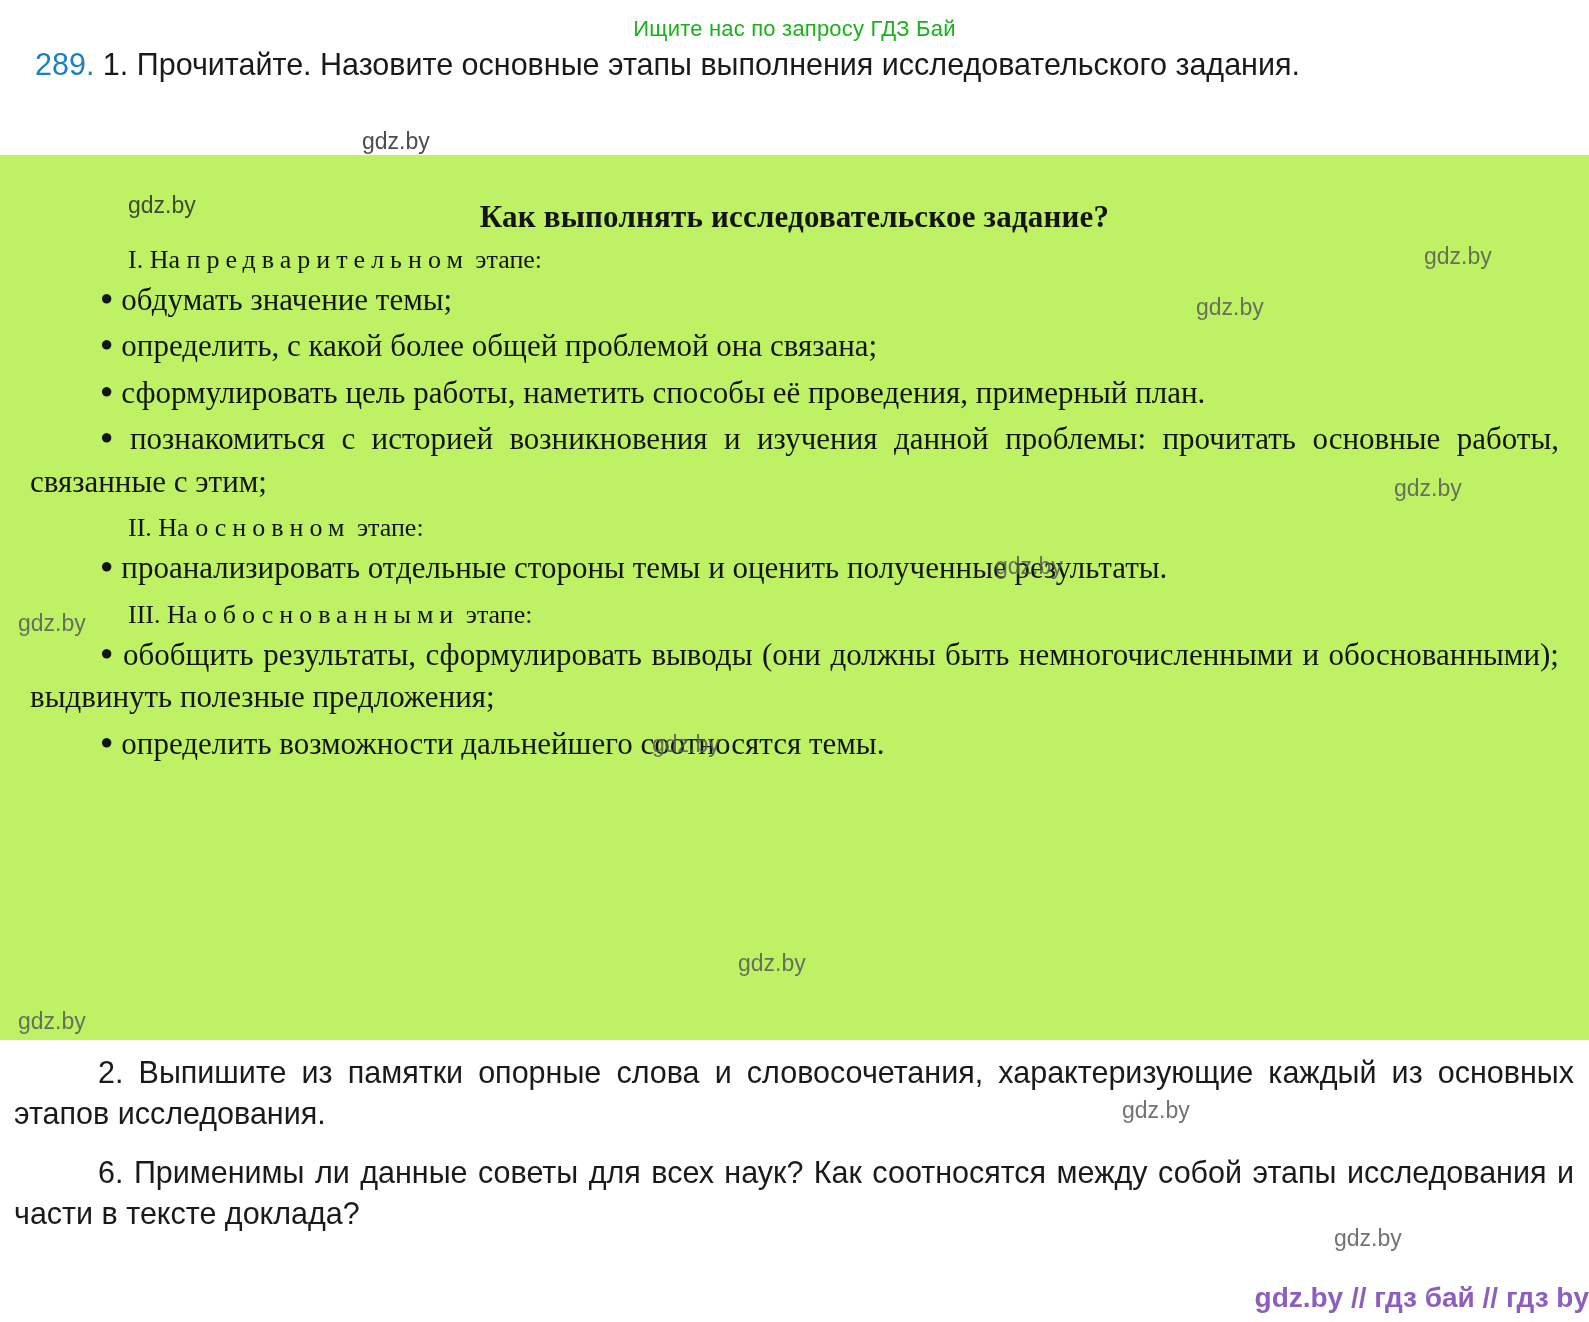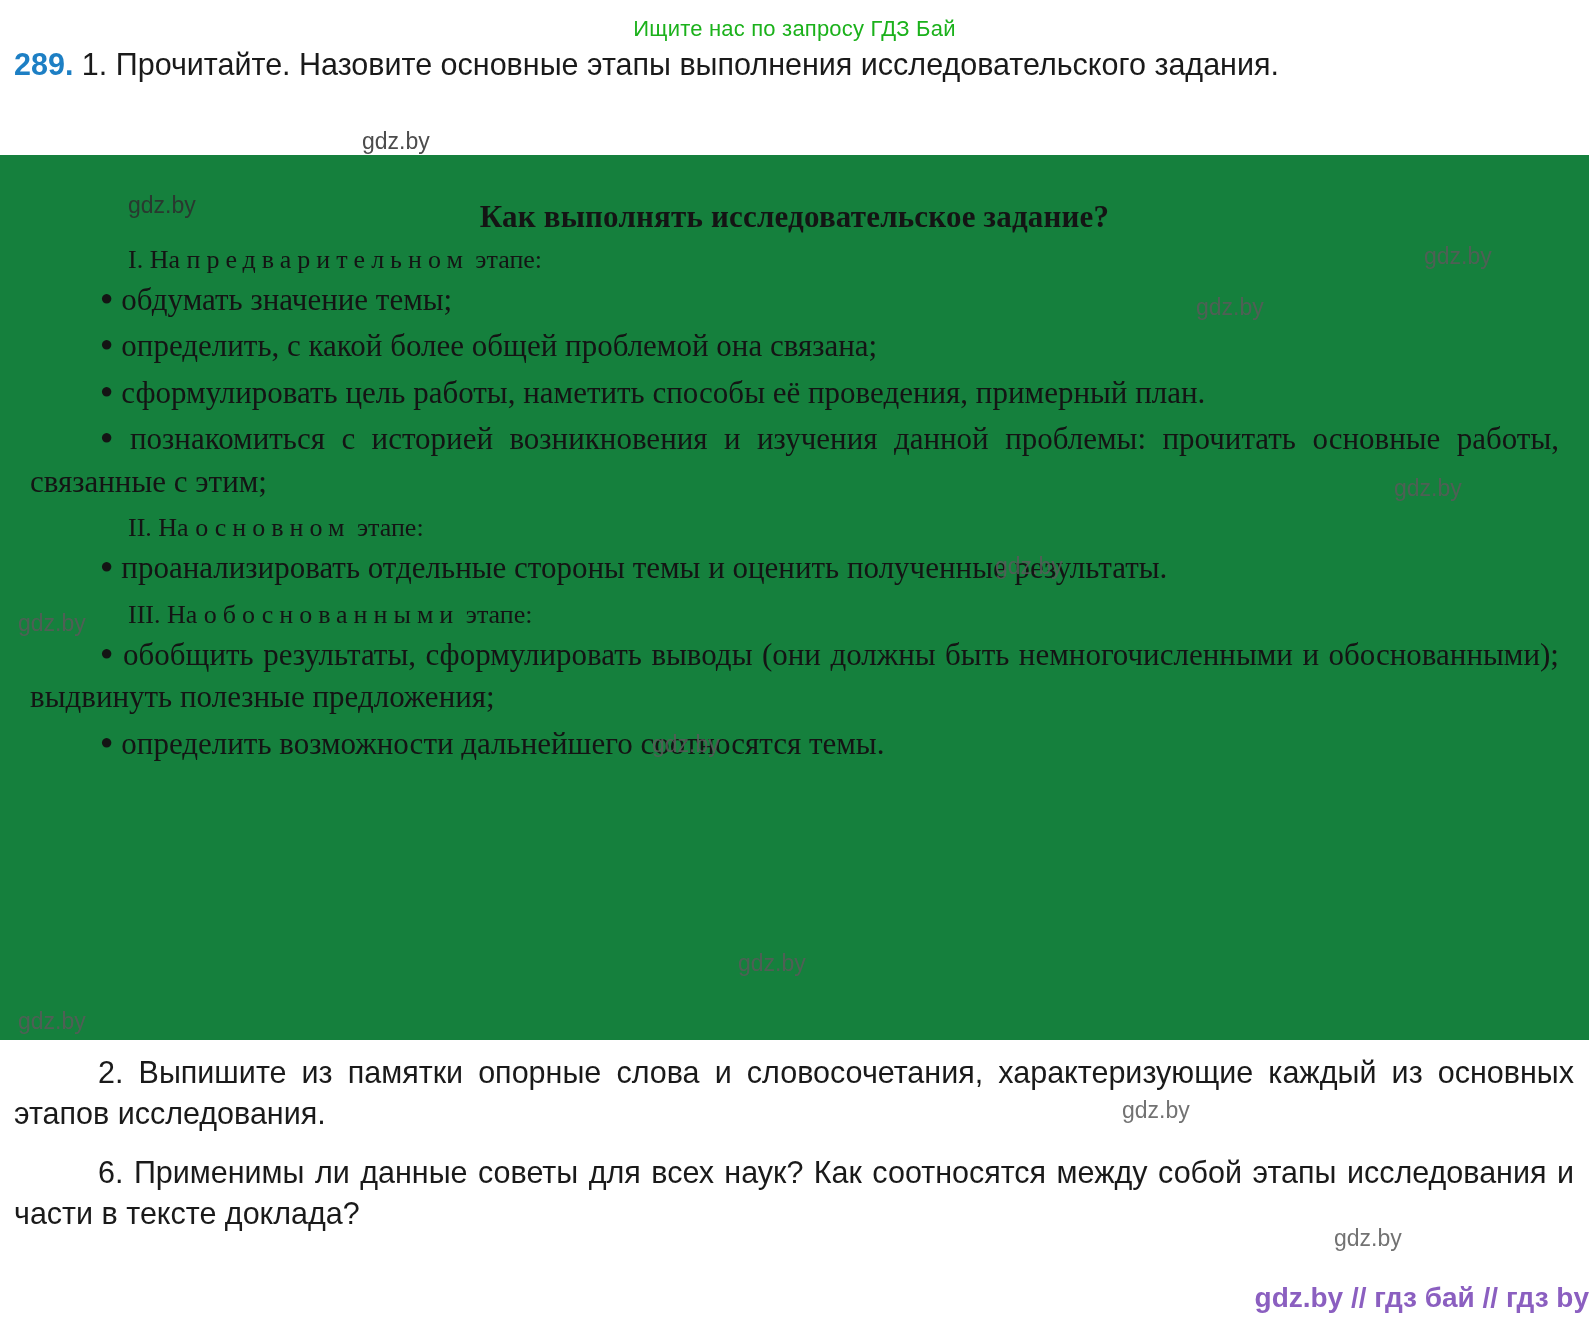--- a/index.html
+++ b/index.html
@@ -41,31 +41,32 @@
     top: 44px;
     left: 14px;
     width: 1560px;
     font-size: 30.5px;
     color: #1a1a1a;
     line-height: 1.32;
     text-align: justify;
   }
   .intro .num {
     color: #1d7fc4;
-    font-weight: bold;
+    font-weight: normal;
+    margin-left: 21px;
   }
 
   
   .pink-box {
     position: absolute;
     top: 155px;
     left: 0;
     width: 1589px;
     height: 885px;
-    background: #15803d;
+    background: #bef264;
     box-sizing: border-box;
   }
 
   .inner {
     position: relative;
     width: 100%;
     height: 100%;
     padding: 22px 30px 0 30px;
     box-sizing: border-box;
     font-family: "Liberation Serif", serif;

